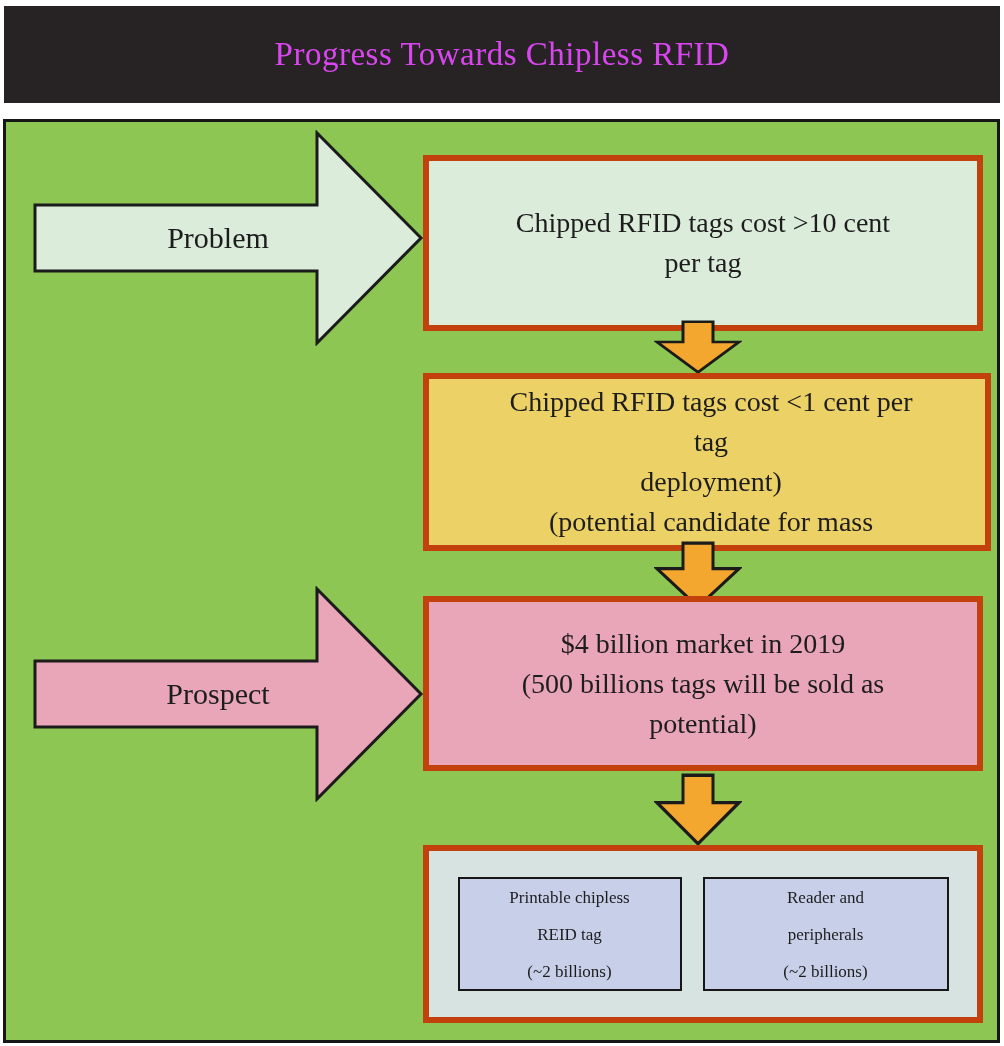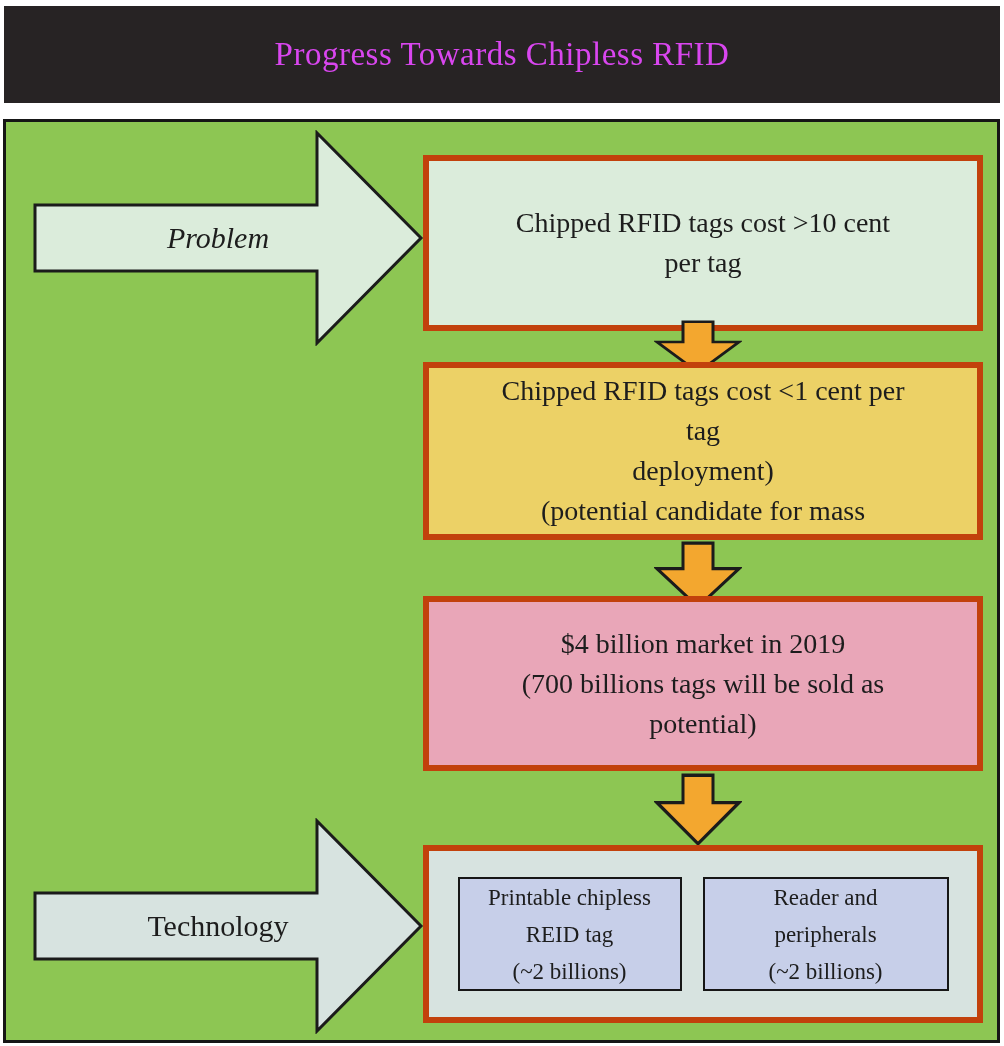--- a/index.html
+++ b/index.html
@@ -36,44 +36,44 @@
   .varrow{position:absolute;width:88px;}
   .varrow svg{display:block;width:100%;height:100%;}
 
   .stagebox{
     position:absolute;left:417px;width:548px;
     border:6px solid #c2410c;
     display:flex;flex-direction:column;align-items:center;justify-content:center;
     text-align:center;color:#1d1d1d;font-size:28px;line-height:40px;
   }
   .box-problem{top:33px;height:164px;background:var(--mint);}
-  .box-aim{top:240px;height:166px;background:var(--yellow);line-height:40px;}
+  .box-aim{top:251px;height:166px;background:var(--yellow);line-height:40px;padding-left:8px;}
   .box-prospect{top:474px;height:163px;background:var(--pink);}
   .box-tech{
     top:723px;height:166px;background:var(--paleblue);
     flex-direction:row;gap:21px;justify-content:center;align-items:center;
   }
   .tech-inner{
     border:2px solid #161616;background:var(--lavender);
     display:flex;flex-direction:column;align-items:center;justify-content:center;
-    text-align:center;font-size:23px;line-height:37px;color:#1d1d1d;
+    text-align:center;font-size:17px;line-height:37px;color:#1d1d1d;
   }
   .tech-inner.left{width:220px;height:110px;}
   .tech-inner.right{width:242px;height:110px;}
 </style>
 </head>
 <body>
 
 <div class="title-bar">
   <div class="title">Progress Towards Chipless RFID</div>
 </div>
 
 <div class="panel">
 
-  <div class="harrow" style="left:26px;top:8px;font-style:italic;">
+  <div class="harrow" style="left:26px;top:8px;">
     <svg viewBox="0 0 392 216">
       <polygon class="p-mint" points="3,75 285,75 285,3 389,108 285,213 285,141 3,141"></polygon>
     </svg>
     <div class="hlabel">Problem</div>
   </div>
   <div class="stagebox box-problem">
     <div>Chipped RFID tags cost &gt;10 cent</div>
     <div>per tag</div>
   </div>
 
@@ -89,38 +89,38 @@
     <div>deployment)</div>
     <div>(potential candidate for mass</div>
   </div>
 
   <div class="varrow" style="left:648px;top:419px;height:68px;">
     <svg viewBox="0 0 88 64" preserveAspectRatio="none">
       <polygon class="p-orange" points="29,2 59,2 59,26 85,26 44,62 3,26 29,26"></polygon>
     </svg>
   </div>
 
+  <div class="harrow" style="left:26px;top:464px;">
+    <svg viewBox="0 0 392 216">
+      <polygon class="p-pink" points="3,75 285,75 285,3 389,108 285,213 285,141 3,141"></polygon>
+    </svg>
+    <div class="hlabel">Prospect</div>
+  </div>
   <div class="stagebox box-prospect">
     <div>$4 billion market in 2019</div>
-    <div>(700 billions tags will be sold as</div>
+    <div>(500 billions tags will be sold as</div>
     <div>potential)</div>
   </div>
 
   <div class="varrow" style="left:648px;top:651px;height:73px;">
     <svg viewBox="0 0 88 64" preserveAspectRatio="none">
       <polygon class="p-orange" points="29,2 59,2 59,26 85,26 44,62 3,26 29,26"></polygon>
     </svg>
   </div>
 
-  <div class="harrow" style="left:26px;top:696px;">
-    <svg viewBox="0 0 392 216">
-      <polygon class="p-blue" points="3,75 285,75 285,3 389,108 285,213 285,141 3,141"></polygon>
-    </svg>
-    <div class="hlabel">Technology</div>
-  </div>
   <div class="stagebox box-tech">
     <div class="tech-inner left">
       <div>Printable chipless</div>
       <div>REID tag</div>
       <div>(~2 billions)</div>
     </div>
     <div class="tech-inner right">
       <div>Reader and</div>
       <div>peripherals</div>
       <div>(~2 billions)</div>

